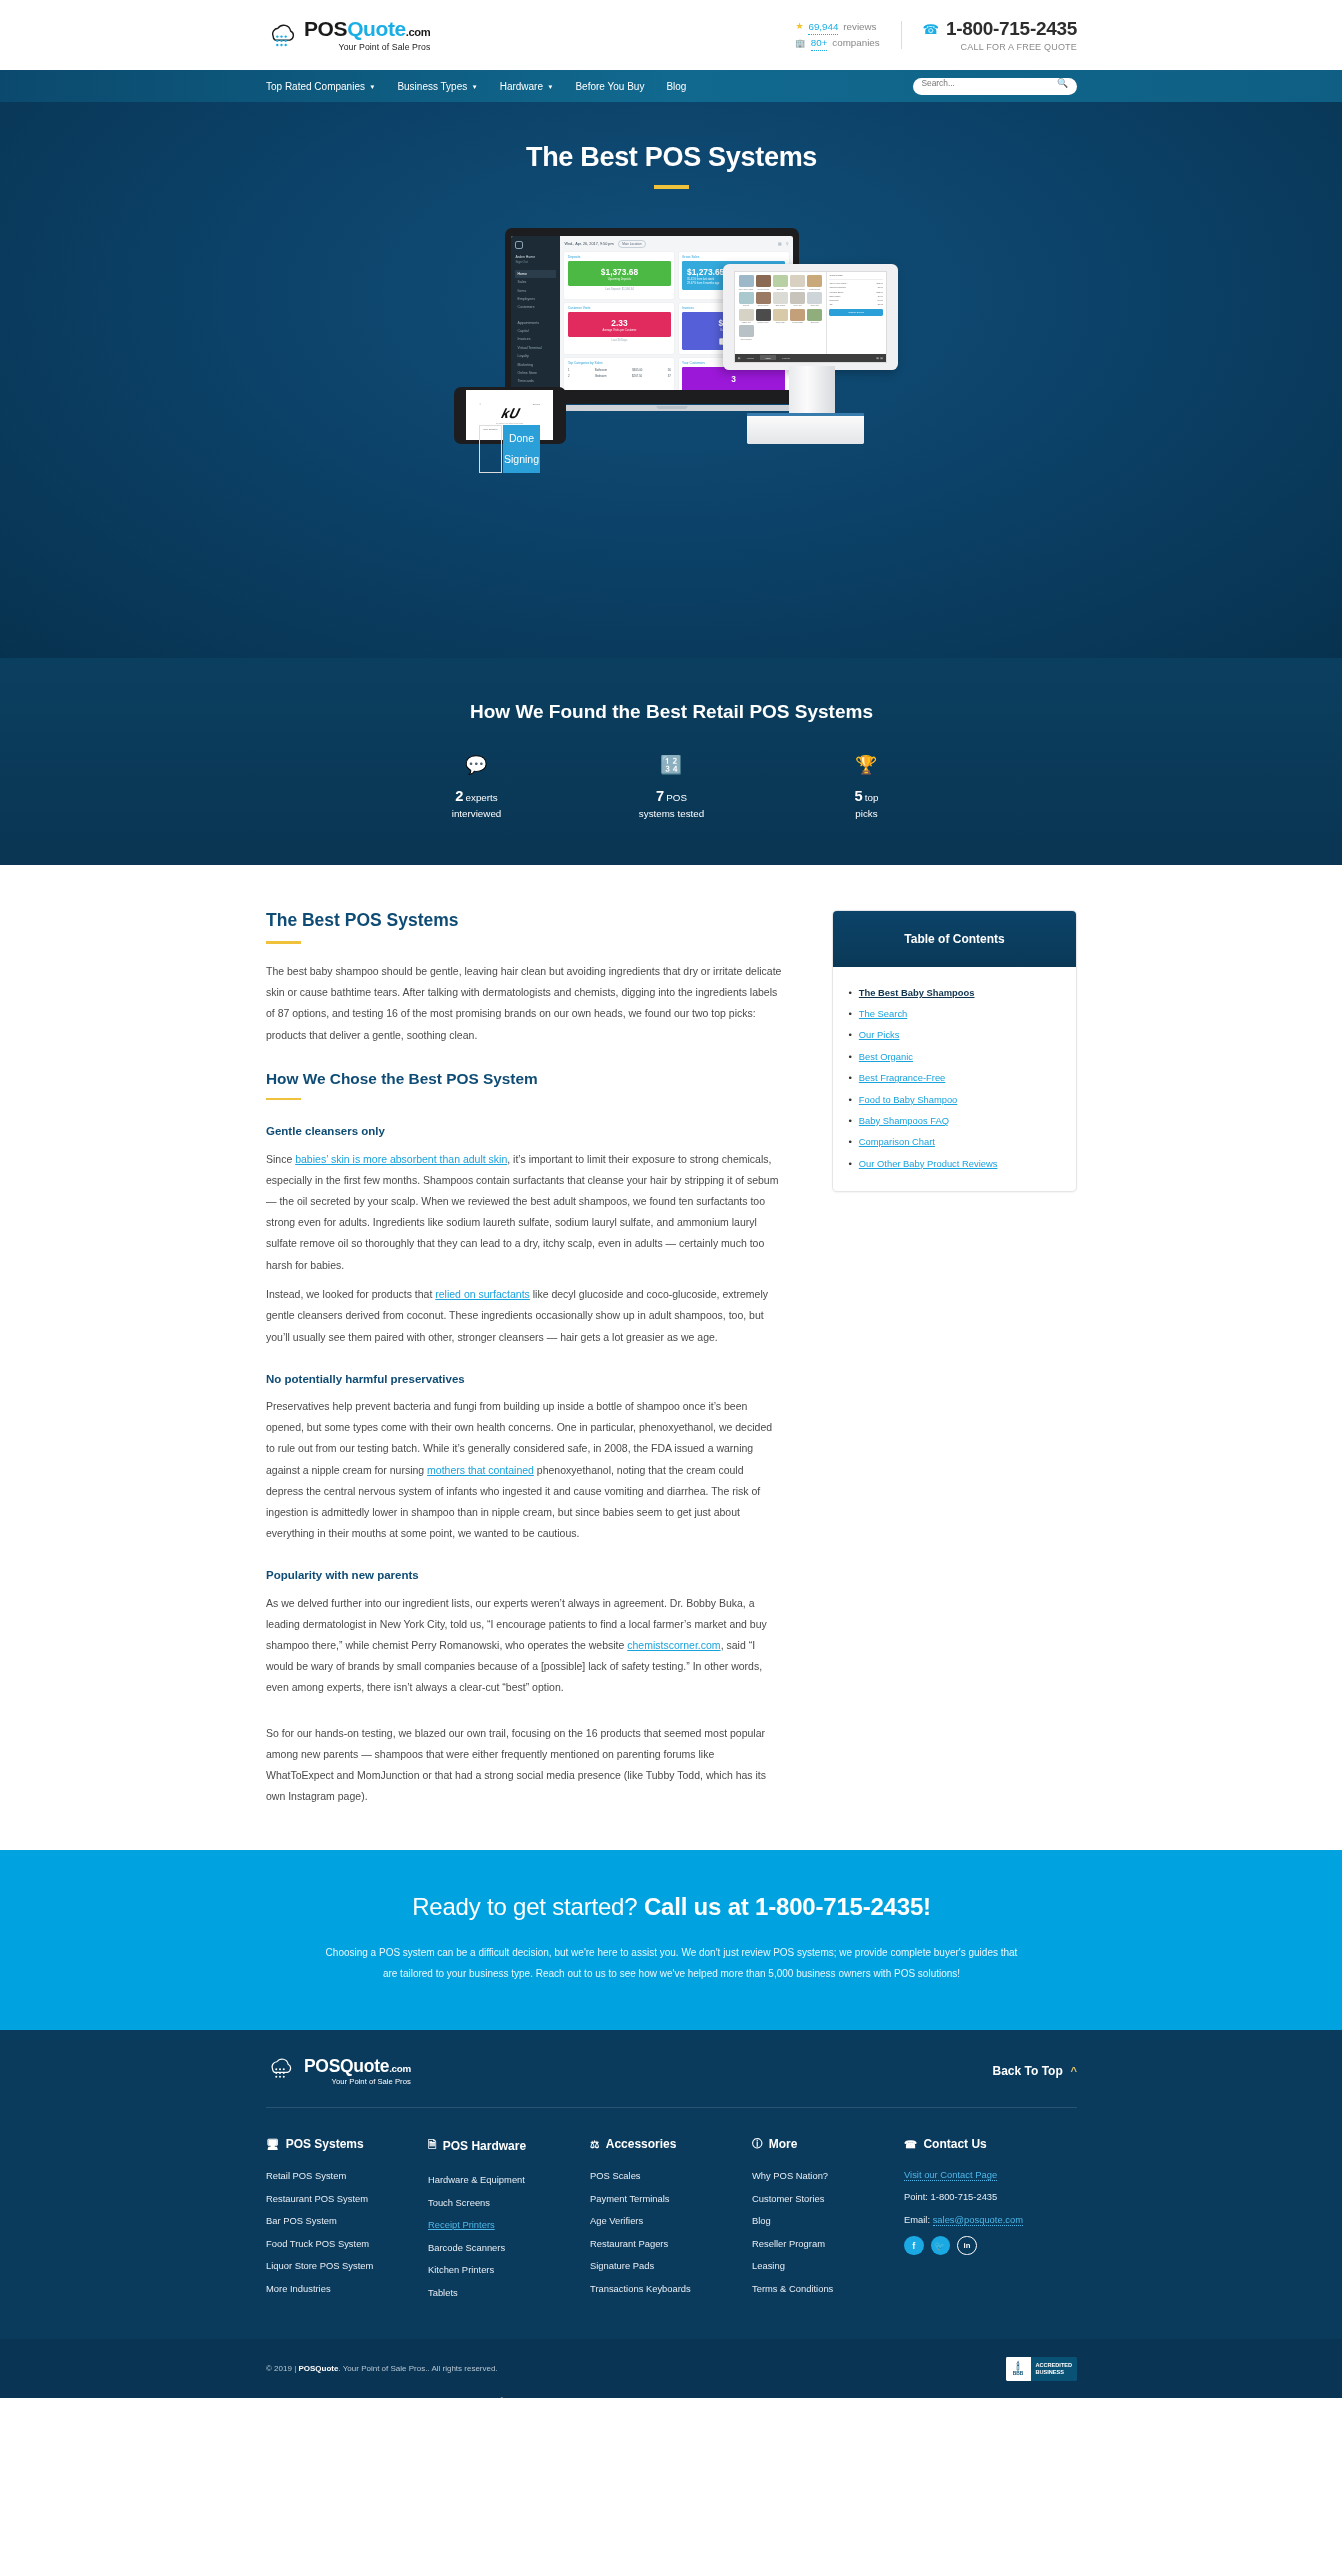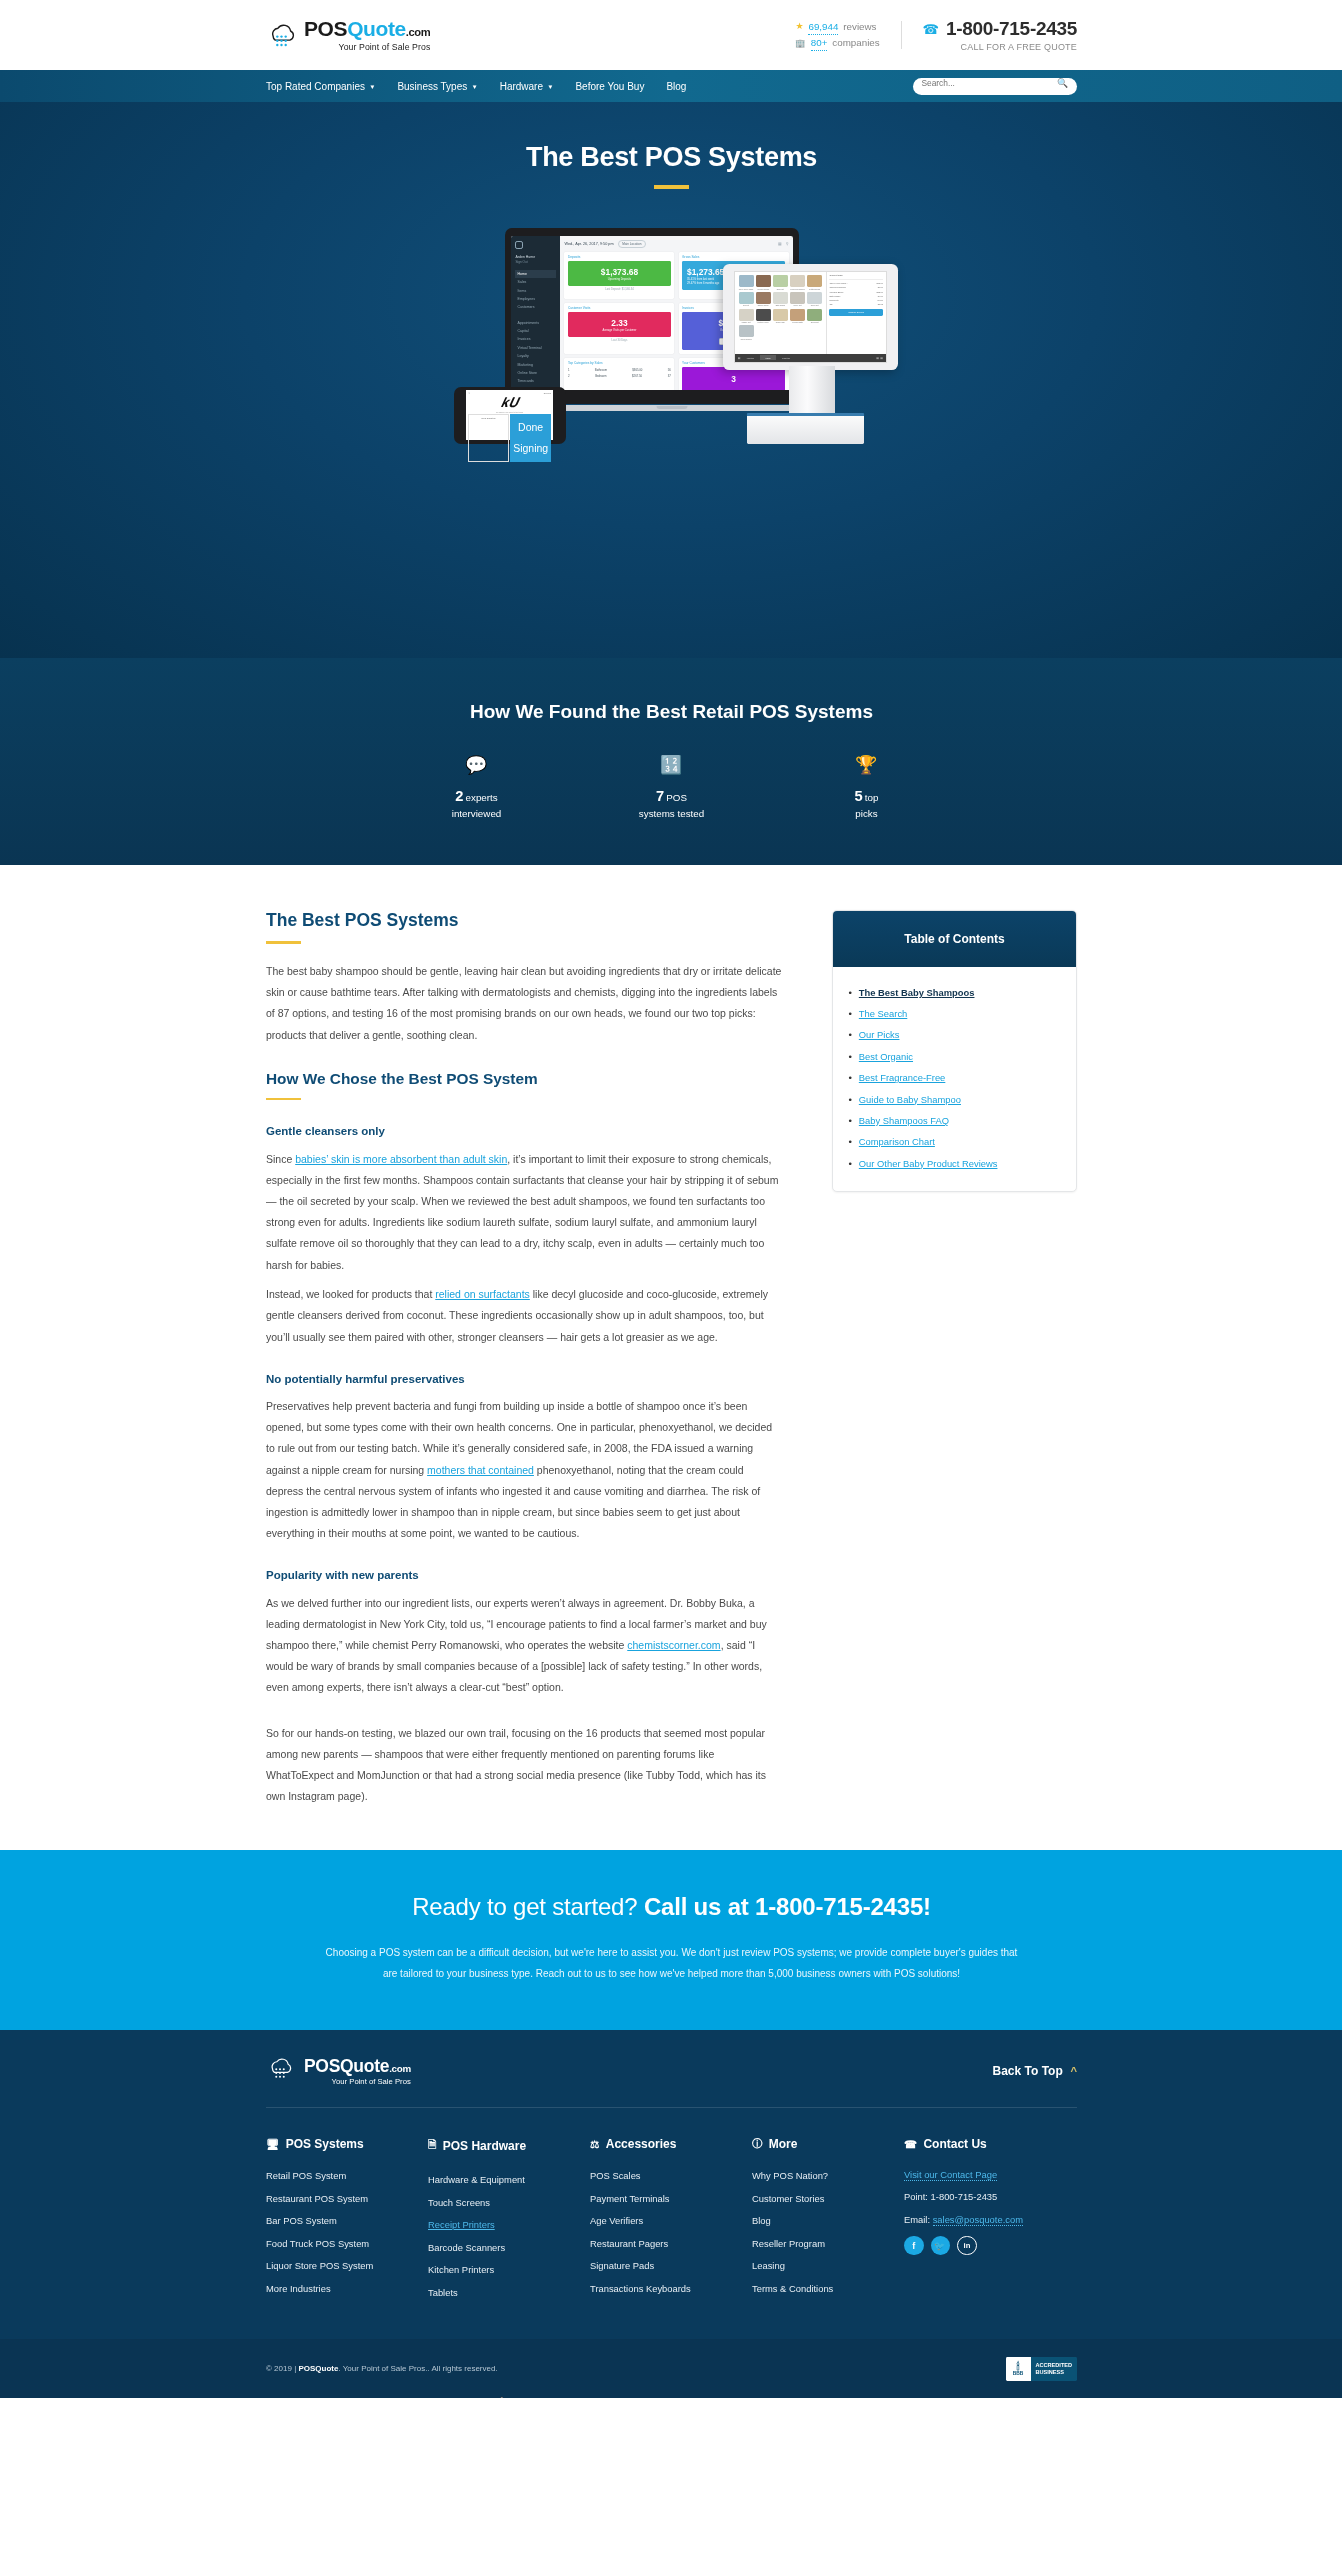--- a/index.html
+++ b/index.html
@@ -88,21 +88,21 @@
   .tb-cart .t { font-size: 2.4px; color: #555; border-bottom: 0.3px solid #eee; padding-bottom: 1.4px; margin-bottom: 1.4px; }
   .tb-cart .l { display: flex; justify-content: space-between; font-size: 2.1px; color: #666; padding: 1.1px 0; }
   .tb-charge { background: #2b9fd8; color: #fff; font-size: 2.4px; text-align: center; border-radius: 1.4px; padding: 2.1px 0; margin-top: 2.8px; }
   .tb-tabs { height: 7.7px; background: #3d3d3d; display: flex; align-items: center; gap: 1.4px; padding: 0 2.8px; }
   .tb-tab { color: #cfcfcf; font-size: 2.1px; padding: 1.4px 4.9px; }
   .tb-tab.on { background: #5c5c5c; color: #fff; }
   .stand { position: absolute; right: 67px; top: 143px; width: 46px; height: 55px; background: linear-gradient(90deg,#e9eaec,#fbfbfc 40%,#d8dadd); }
   .printer { position: absolute; right: 38px; top: 190px; width: 117px; height: 31px; background: linear-gradient(180deg,#fdfdfd,#e3e5e8); border-radius: 1.4px; }
   .printer .band { position:absolute; left:0; top:0; width:100%; height:3.5px; background:#1565a0; opacity:.85;}
   .phone { position: absolute; left: 12.6px; top: 164px; width: 112px; height: 57px; background: #1d1d1f; border-radius: 7px; padding: 3.5px 12.6px; }
-  .phone-screen { width: 100%; height: 100%; background: #fff; display: flex; flex-direction: column; padding: 2px; }
+  .phone-screen { width: 100%; height: 100%; background: #fff; display: flex; flex-direction: column; padding: 13px; }
   .phone-top { display: flex; justify-content: space-between; font-size: 2.4px; color: #777; }
   .sig { flex: 1; display: flex; align-items: center; justify-content: center; font-family: "Liberation Serif", serif; font-style: italic; font-size: 13.3px; color: #111; }
   .phone-note { font-size: 1.8px; color: #999; text-align: center; }
   .phone-btns { display: flex; gap: 1.4px; margin-top: 1.4px; }
   .phone-btn { flex: 1; font-size: 2.1px; text-align: center; padding: 1.4px 0; border: 0.3px solid #ddd; color: #666; }
   .phone-btn.p { background: #2b9fd8; color: #fff; border-color: #2b9fd8; }
 
   
   .stats { background: linear-gradient(180deg,#0b3f60 0%,#0a3553 100%); padding: 43px 0 46px; }
   .stats h2 { text-align: center; color: #fff; font-size: 19px; font-weight: 700; }
@@ -551,21 +551,21 @@
             <li>
                 <span class="b">•</span>
                 <span class="t">Best Organic</span>
               </li>
             <li>
                 <span class="b">•</span>
                 <span class="t">Best Fragrance-Free</span>
               </li>
             <li>
                 <span class="b">•</span>
-                <span class="t">Guide to Baby Shampoo</span>
+                <span class="t">Food to Baby Shampoo</span>
               </li>
             <li>
                 <span class="b">•</span>
                 <span class="t">Baby Shampoos FAQ</span>
               </li>
             <li>
                 <span class="b">•</span>
                 <span class="t">Comparison Chart</span>
               </li>
             <li>

